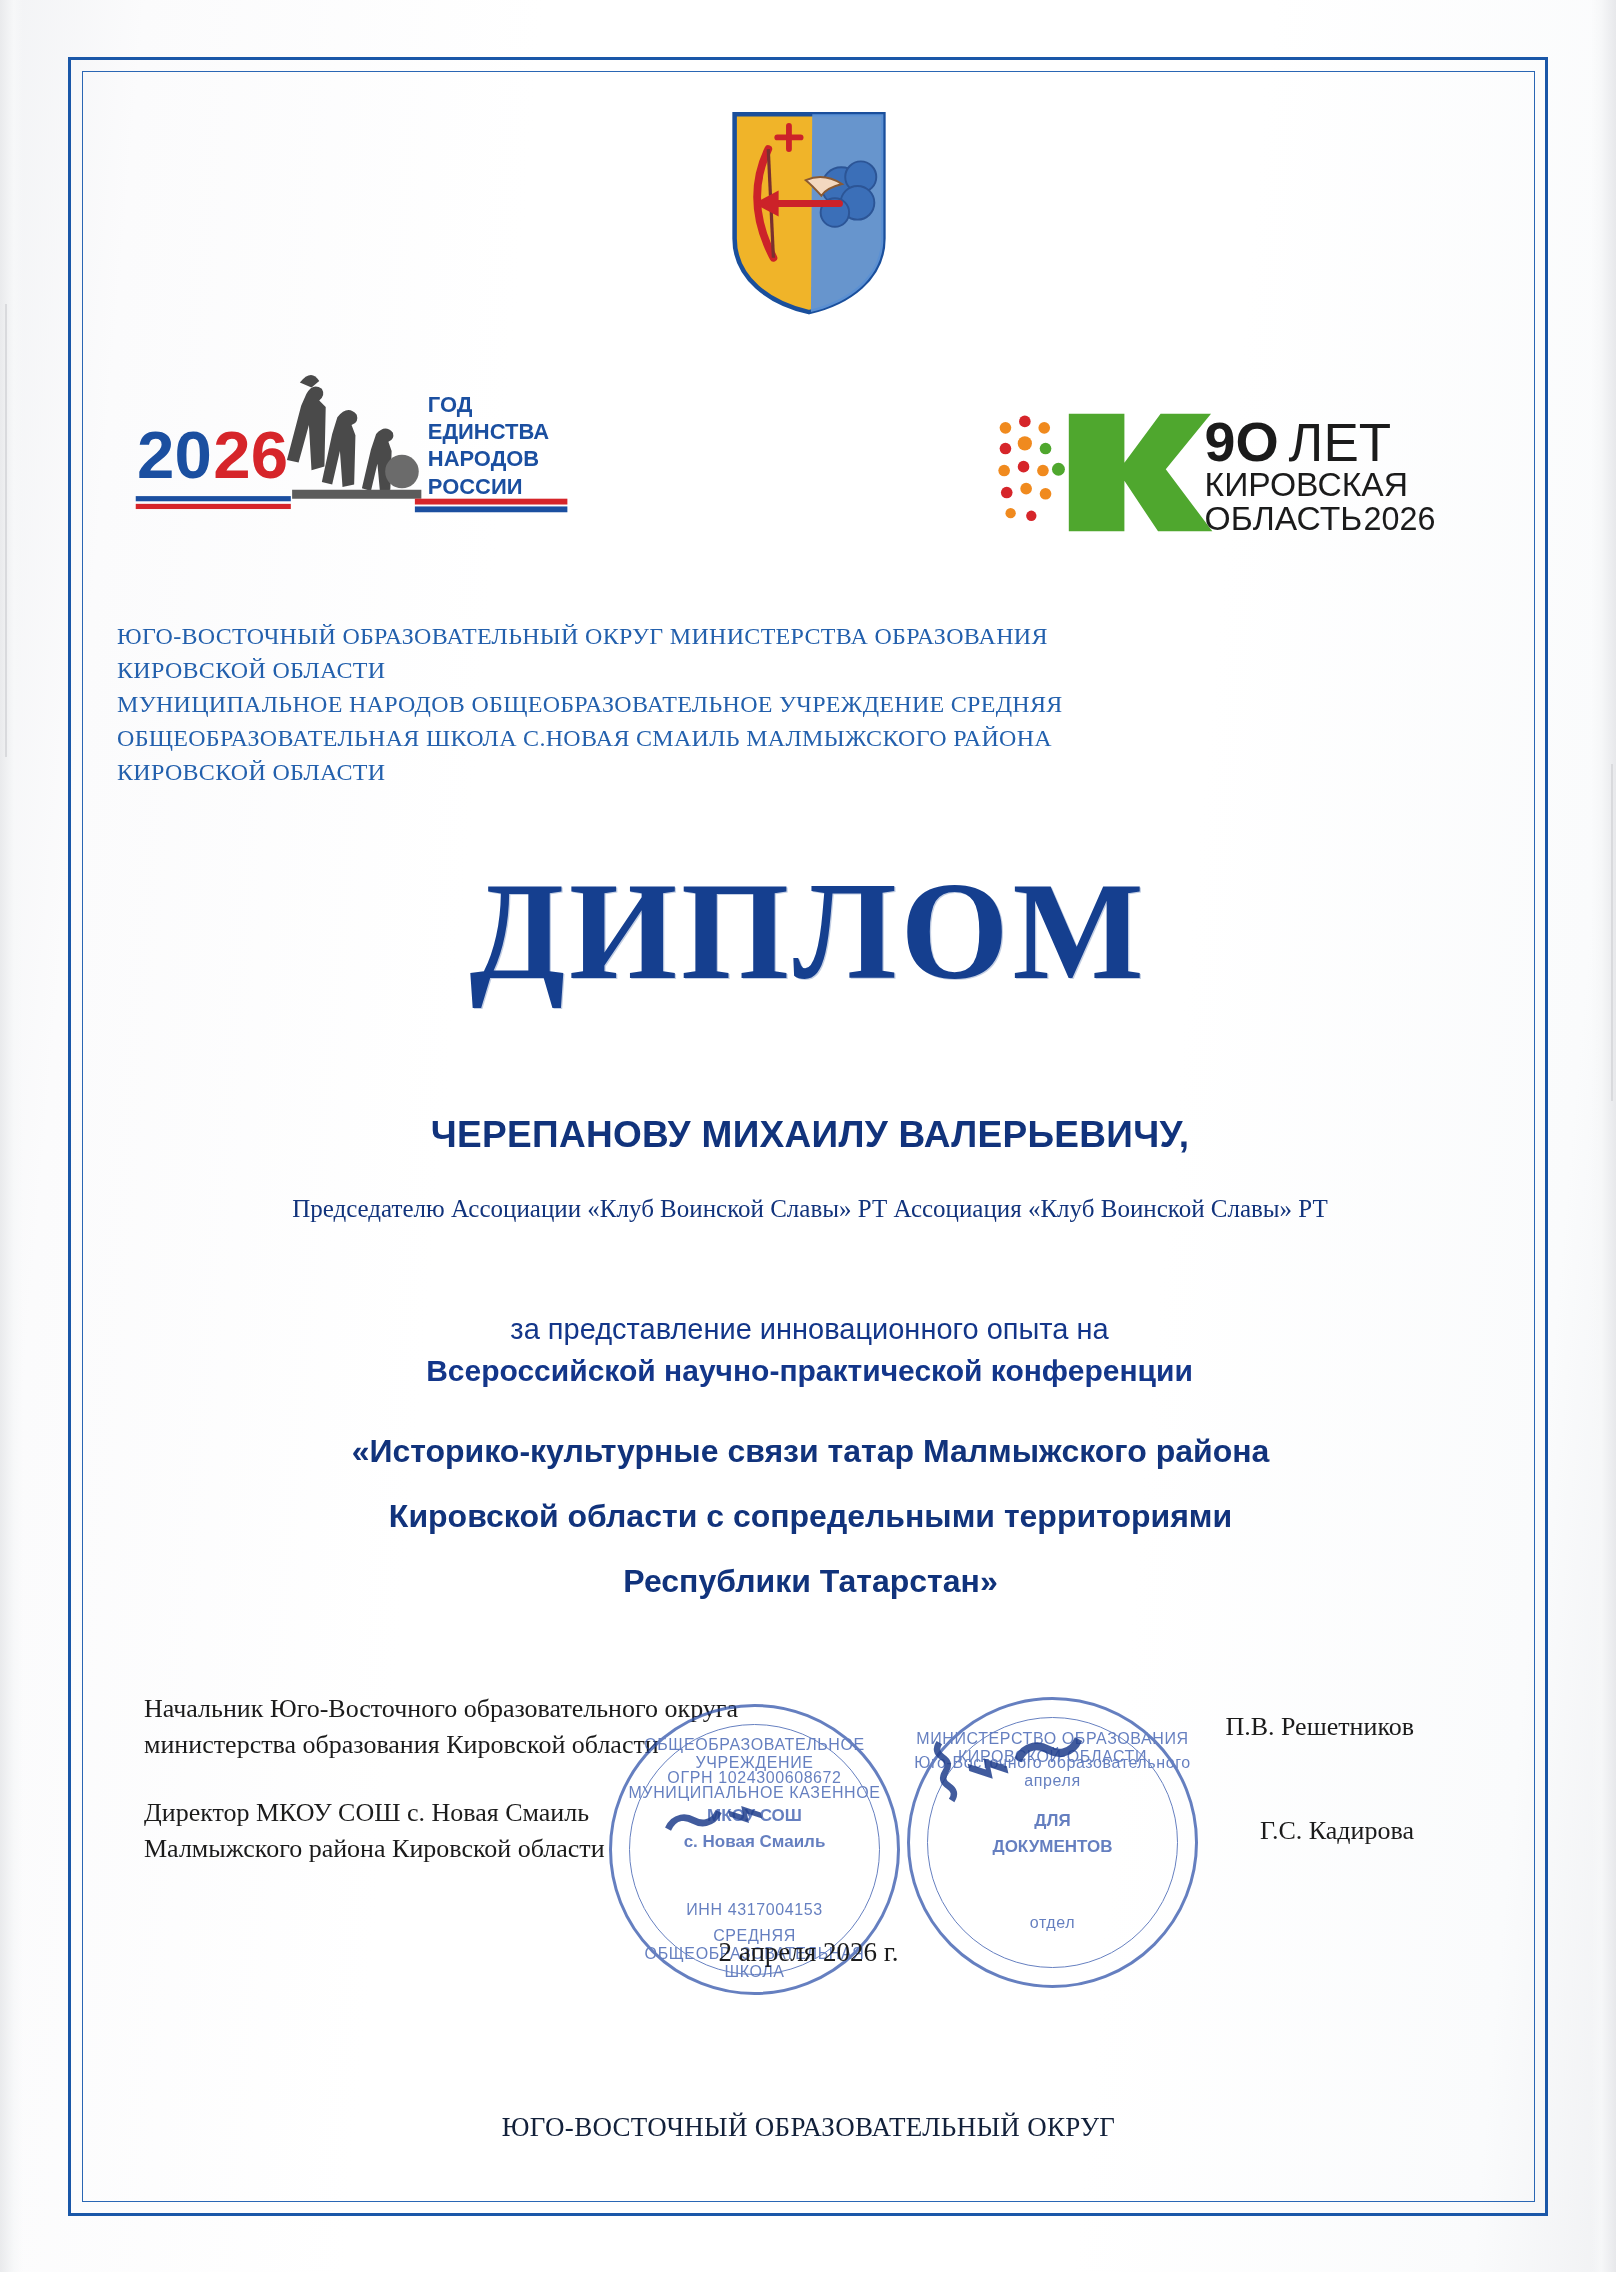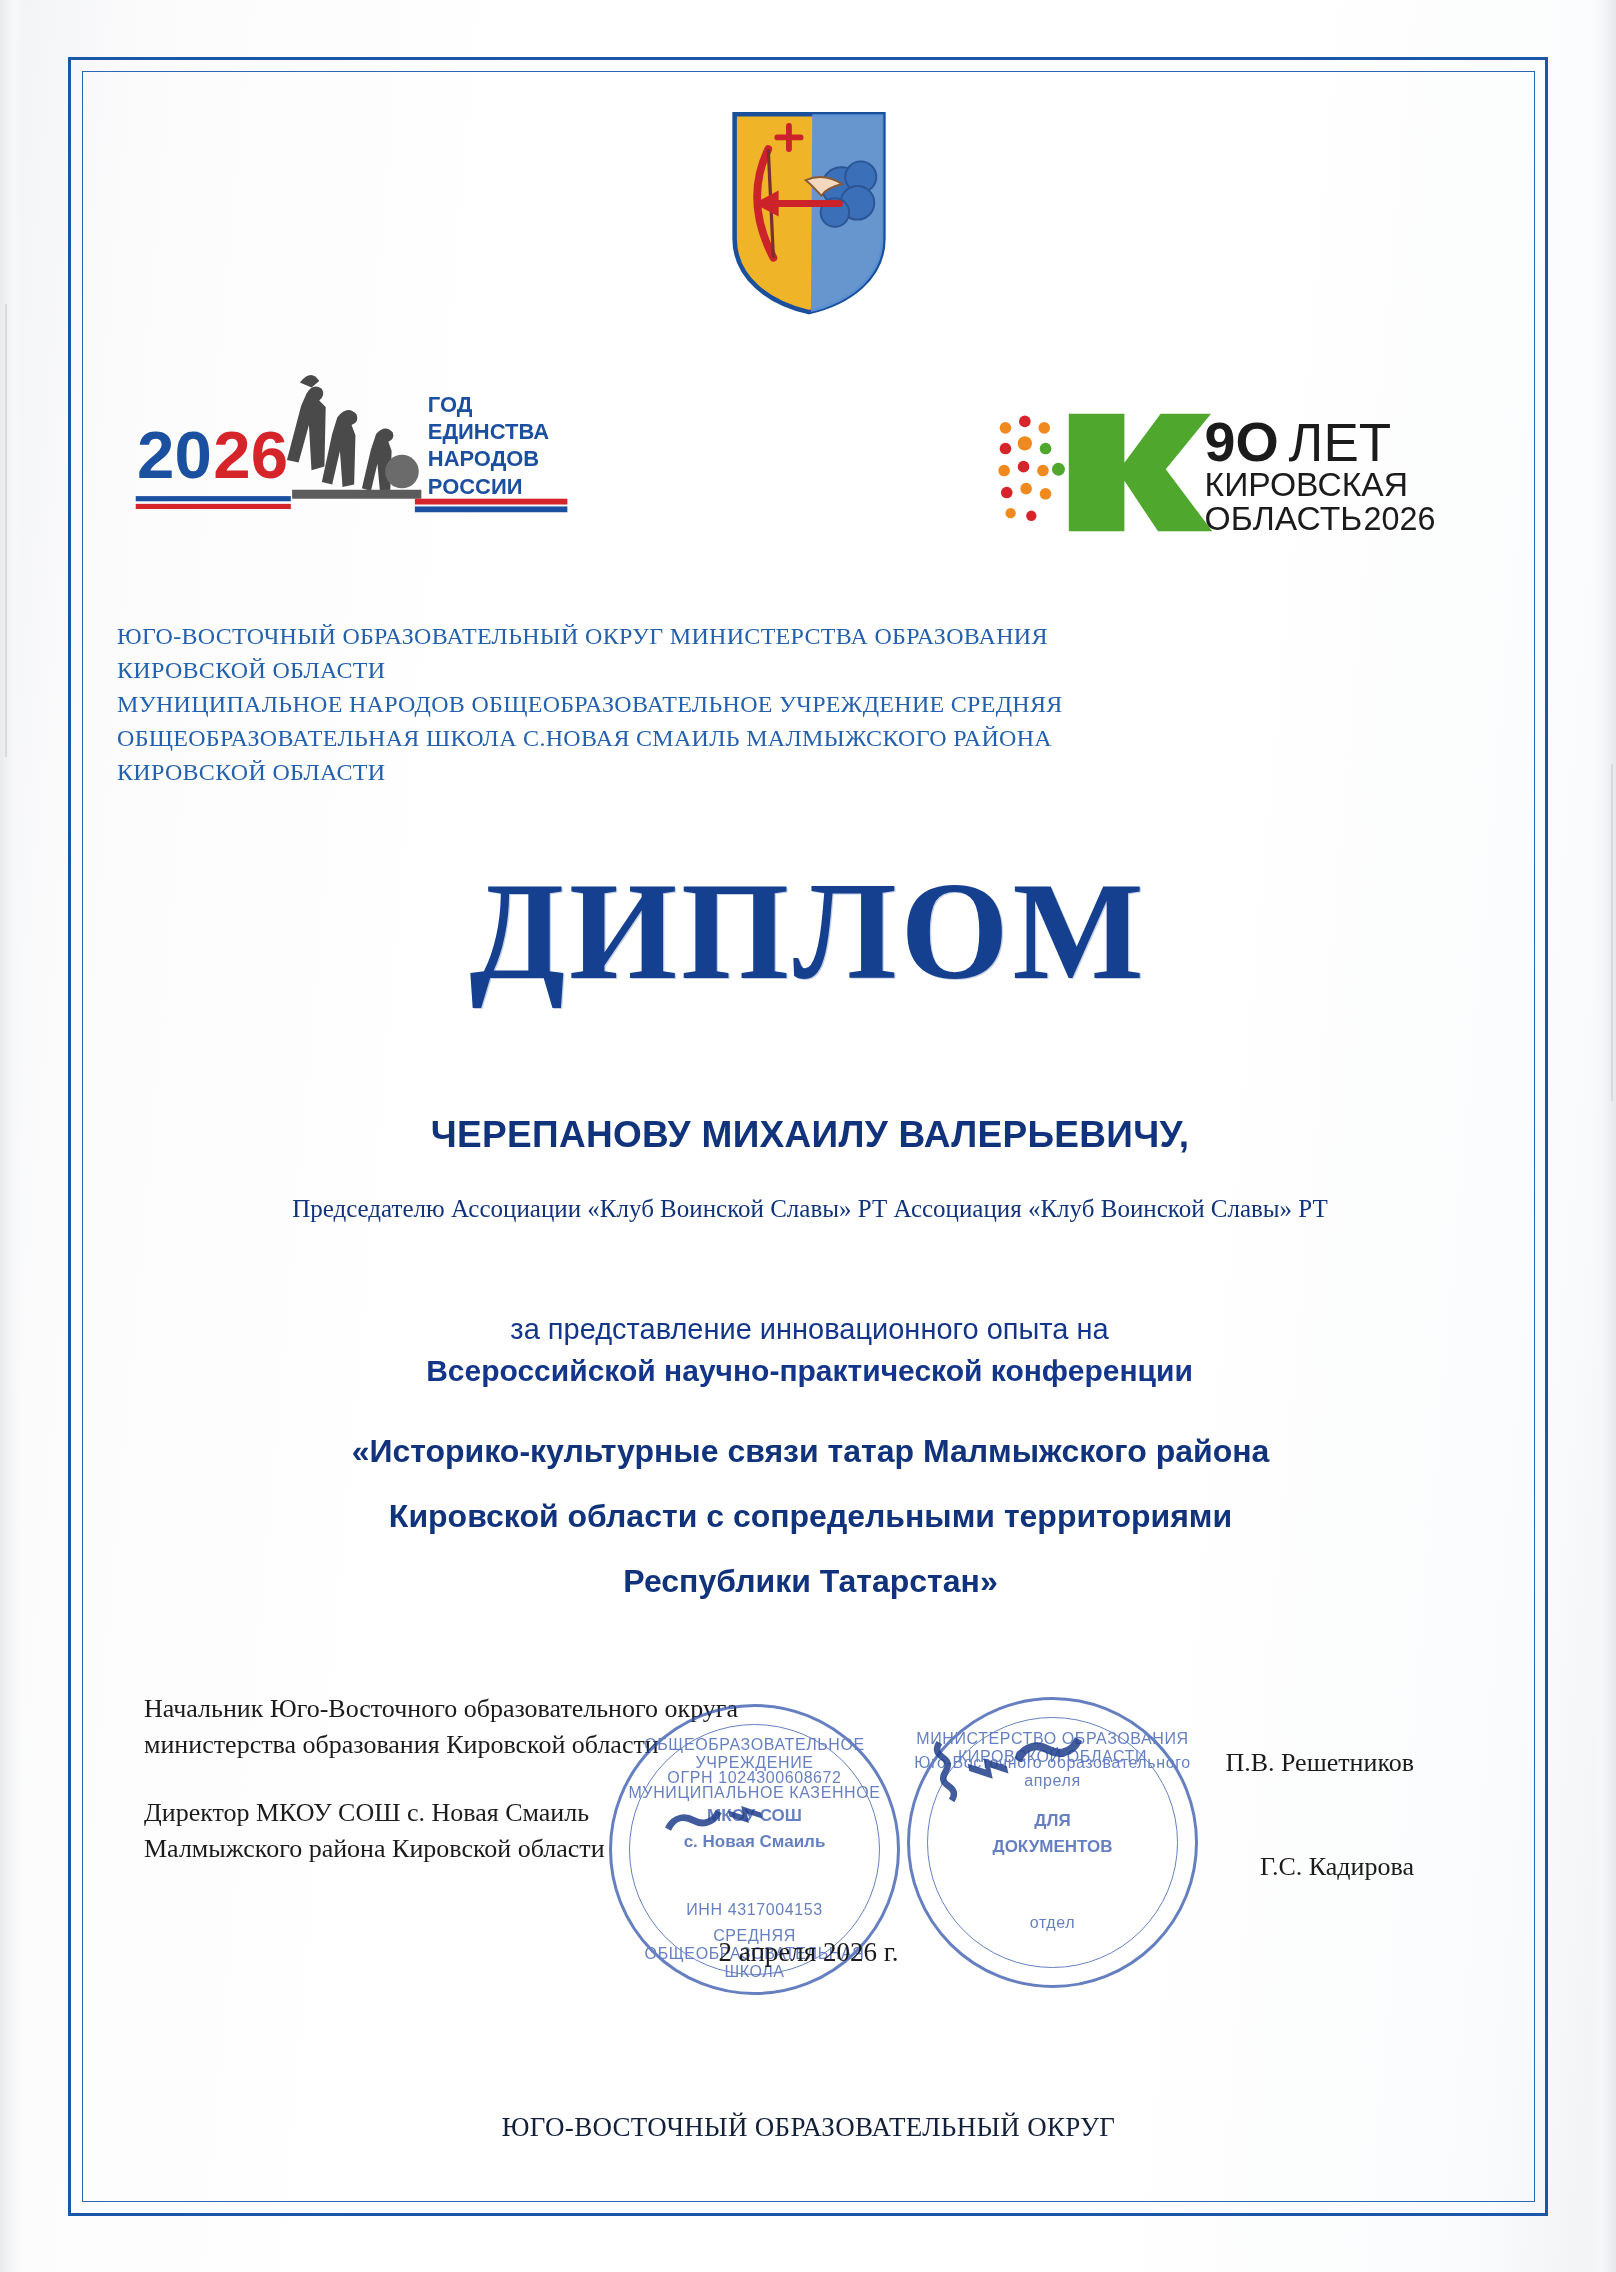--- a/index.html
+++ b/index.html
@@ -183,21 +183,20 @@
   }
   .sign-left {
     display: inline-block;
     max-width: 842px;
   }
   .sign-name {
     position: absolute;
     right: 0;
     top: 18px;
     white-space: nowrap;
-    margin-top: 36px;
   }
   .sign-name.second { top: 18px; }
 
   .date-line {
     position: absolute;
     left: 0;
     top: 1937px;
     width: 1617px;
     text-align: center;
     font-family: "Liberation Serif", serif;

